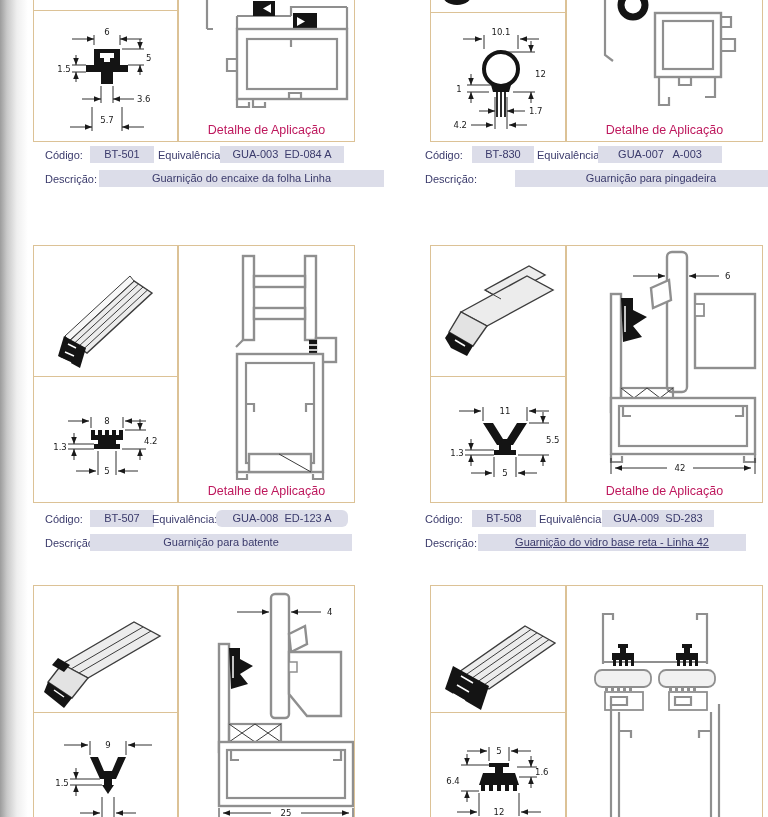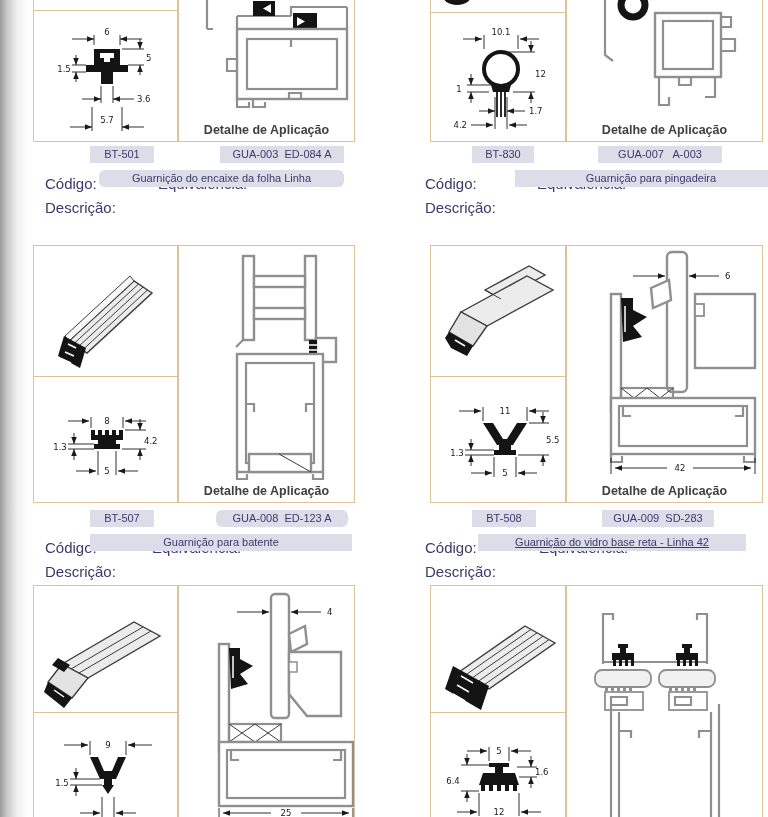--- a/index.html
+++ b/index.html
@@ -3,25 +3,25 @@
 <meta charset="utf-8">
 <style>
   html,body{margin:0;padding:0;}
   body{
     width:768px;height:817px;position:relative;overflow:hidden;
     background:#ffffff;font-family:"Liberation Sans",sans-serif;
   }
   .edge{position:absolute;left:0;top:0;width:30px;height:817px;
     background:linear-gradient(to right,#9c9c9c 0px,#c9c9c9 7px,#efefef 17px,#ffffff 28px);}
   .cell{position:absolute;border:1px solid #dcc296;background:#fff;box-sizing:border-box;overflow:hidden;}
-  .lbl{position:absolute;font-size:15px;color:#3a3a6b;white-space:pre;margin-top:26px;}
+  .lbl{position:absolute;font-size:11px;color:#3a3a6b;white-space:pre;}
   .vbox{position:absolute;height:17px;background:#dcdde9;color:#3a3a6b;font-size:11px;
     text-align:center;white-space:pre;line-height:17px;box-sizing:border-box;overflow:hidden;}
-  .detail{position:absolute;left:0;width:100%;text-align:center;font-weight:bold;
-    font-size:12.5px;color:#404040;bottom:4px;}
+  .detail{position:absolute;left:0;width:100%;text-align:center;font-weight:normal;
+    font-size:12.5px;color:#be185d;bottom:4px;}
   svg{display:block;}
   svg text{font-family:"DejaVu Sans",sans-serif;font-size:8.5px;fill:#1a1a1a;}
   .dim{stroke:#1a1a1a;stroke-width:0.9;fill:none;}
   .al{stroke:#8f8f8f;stroke-width:2.4;fill:#fff;}
   .aln{stroke:#8f8f8f;stroke-width:2.2;fill:none;}
   .alf{fill:#f1f1f1;stroke:#8f8f8f;stroke-width:1.8;}
   .blk{fill:#141414;stroke:none;}
   .wht{stroke:#ffffff;stroke-width:1.5;fill:none;}
   .iso{fill:#ececec;stroke:#3c3c3c;stroke-width:1.4;}
   .isol{stroke:#3c3c3c;stroke-width:1;fill:none;}
@@ -92,21 +92,21 @@
     </g>
   </svg>
   <div class="detail">Detalhe de Aplicação</div>
 </div>
 
 <span class="lbl" style="left:45px;top:149px;">Código:</span>
 <span class="vbox" style="left:90px;top:146px;width:64px;">BT-501</span>
 <span class="lbl" style="left:158px;top:149px;">Equivalência:</span>
 <span class="vbox" style="left:220px;top:146px;width:124px;">GUA-003  ED-084 A</span>
 <span class="lbl" style="left:45px;top:173px;">Descrição:</span>
-<span class="vbox" style="left:99px;top:170px;width:245px;border-radius:6px;">Guarnição do encaixe da folha Linha</span>
+<span class="vbox" style="left:99px;top:170px;width:285px;">Guarnição do encaixe da folha Linha</span>
 
 <div class="cell" style="left:430px;top:-6px;width:136px;height:19px;">
   <svg width="134" height="17" viewBox="0 0 134 17">
     <ellipse class="blk" cx="26" cy="-3" rx="16" ry="13"></ellipse>
   </svg>
 </div>
 
 <div class="cell" style="left:430px;top:12px;width:136px;height:130px;">
   <svg width="134" height="128" viewBox="0 0 134 128">
     <g>

